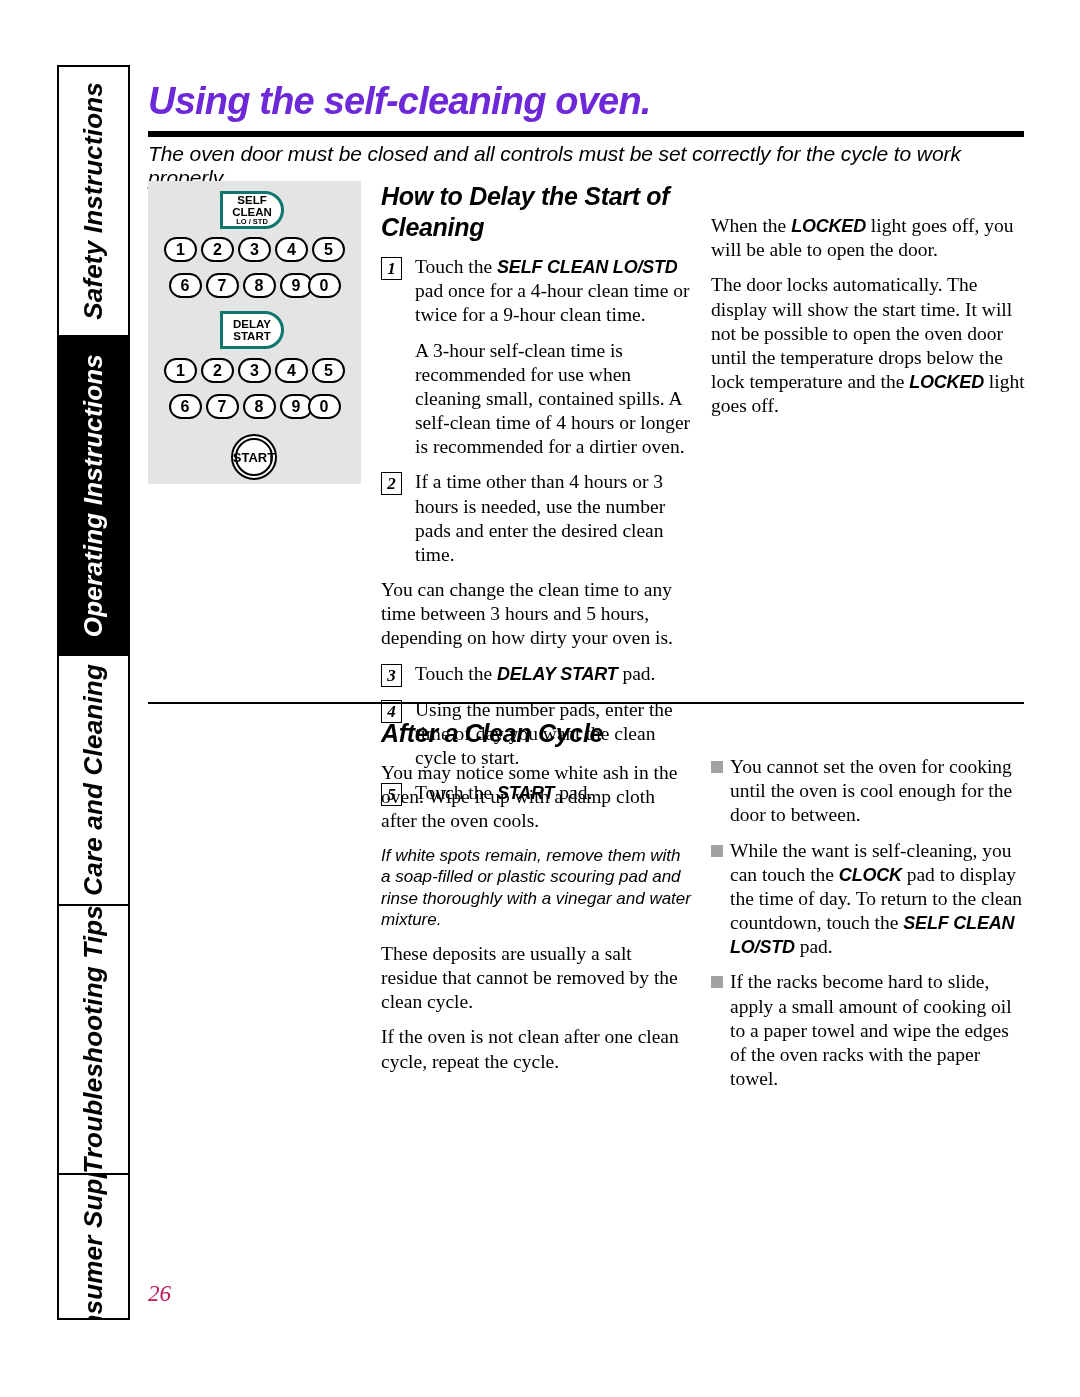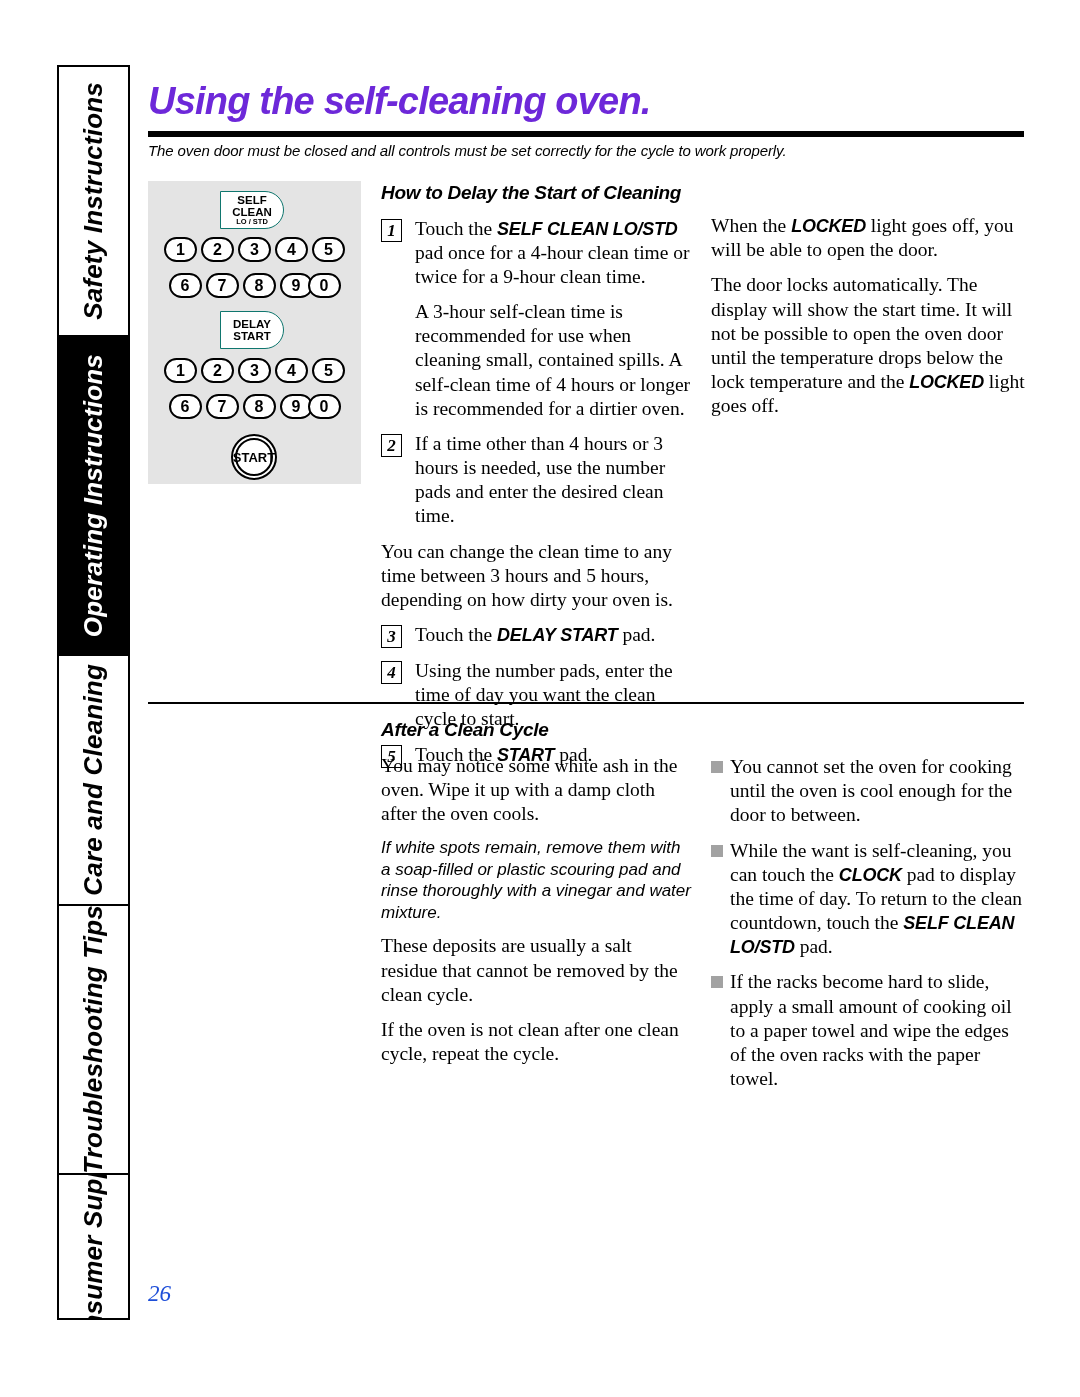--- a/index.html
+++ b/index.html
@@ -59,21 +59,21 @@
   .tab-4 { height: 143px; }
 
   
   .page-number {
     position: absolute;
     left: 148px;
     top: 1281px;
     font-family: "Liberation Serif", serif;
     font-style: italic;
     font-size: 23px;
-    color: #1d4ed8;
+    color: #be185d;
   }
 
   
   .page-title {
     position: absolute;
     left: 148px;
     top: 80px;
     font-family: "Liberation Sans", sans-serif;
     font-weight: bold;
     font-style: italic;
@@ -89,21 +89,21 @@
     height: 6px;
     background: #000;
   }
   .lead-text {
     position: absolute;
     left: 148px;
     top: 142px;
     width: 880px;
     font-family: "Liberation Sans", sans-serif;
     font-style: italic;
-    font-size: 15px;
+    font-size: 21px;
     color: #000;
     letter-spacing: -0.1px;
   }
 
   
   .control-panel {
     position: absolute;
     left: 148px;
     top: 181px;
     width: 213px;
@@ -133,21 +133,21 @@
     color: #000;
     box-sizing: border-box;
     position: relative;
   }
   .numkey.overlap { margin-left: -9px; z-index: 2; }
 
   .wide-pad {
     position: absolute;
     width: 64px;
     height: 38px;
-    border: 1px solid #0f766e;
+    border: 3px solid #0f766e;
     border-radius: 0 20px 20px 0;
     background: #fff;
     box-sizing: border-box;
     display: flex;
     flex-direction: column;
     align-items: center;
     justify-content: center;
     font-family: "Liberation Sans", sans-serif;
     font-weight: bold;
     color: #000;
@@ -195,21 +195,21 @@
   }
   .col-mid-top { left: 381px; top: 181px; width: 312px; }
   .col-right-top { left: 711px; top: 214px; width: 315px; }
   .col-mid-bot { left: 381px; top: 718px; width: 310px; }
   .col-right-bot { left: 711px; top: 755px; width: 318px; }
 
   .section-head {
     font-family: "Liberation Sans", sans-serif;
     font-weight: bold;
     font-style: italic;
-    font-size: 19px;
+    font-size: 25px;
     letter-spacing: -0.3px;
     margin: 0 0 12px 0;
     color: #000;
   }
   .para { margin: 0 0 11px 0; }
   .para:last-child { margin-bottom: 0; }
   .para.sans-italic {
     font-family: "Liberation Sans", sans-serif;
     font-style: italic;
     font-size: 17px;

